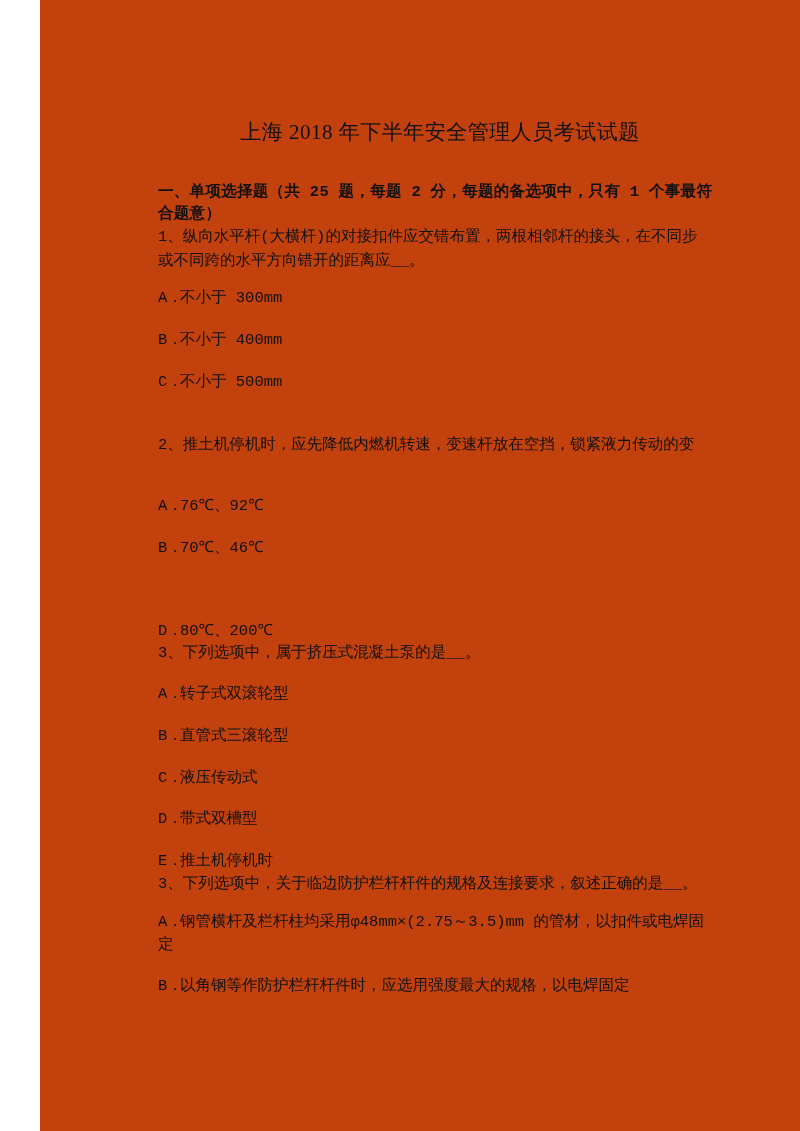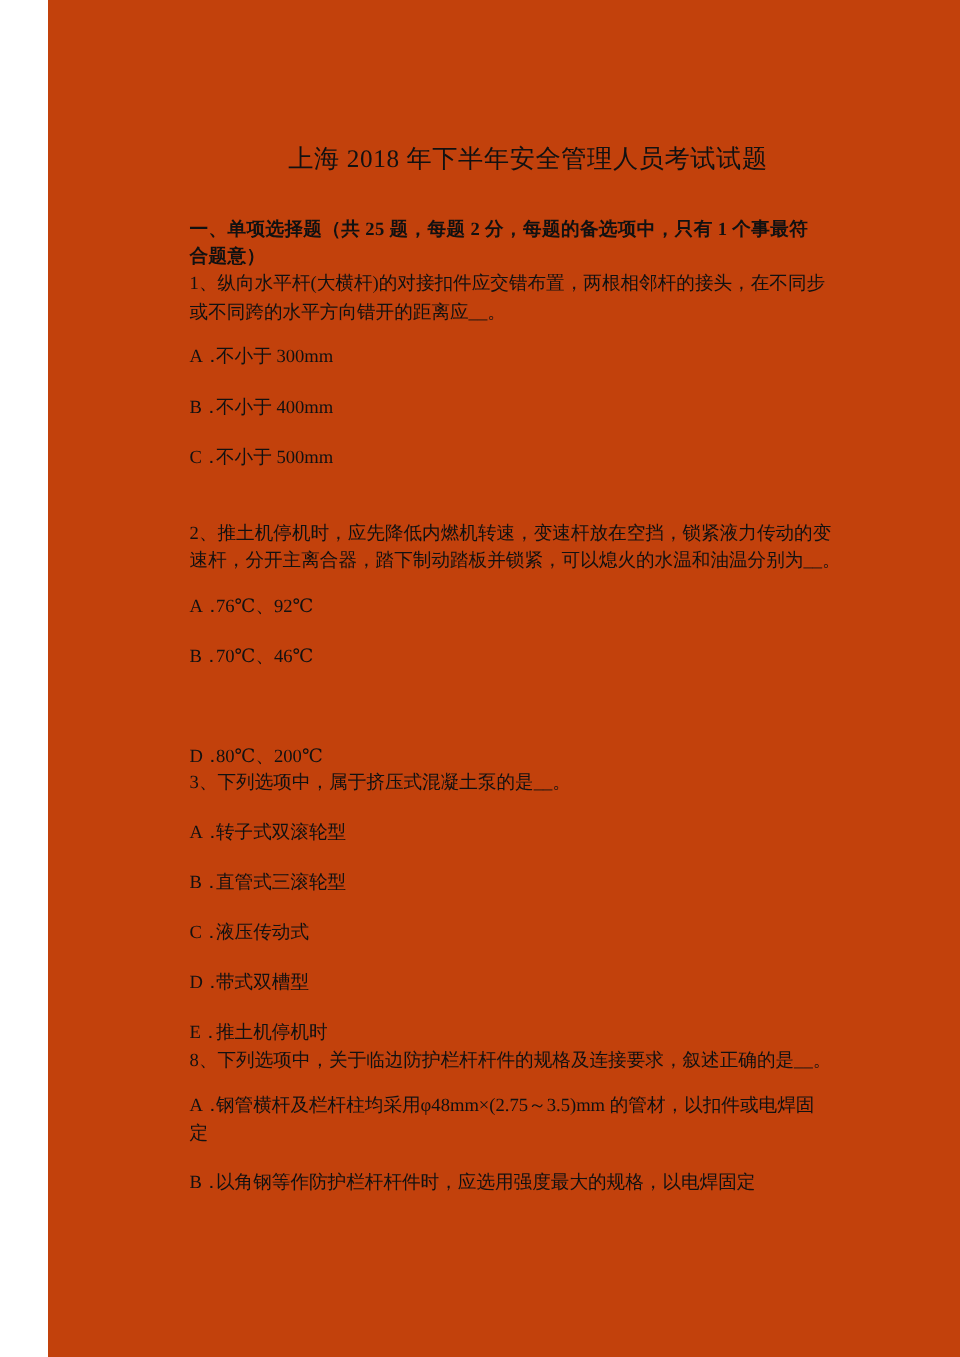--- a/index.html
+++ b/index.html
@@ -1,21 +1,21 @@
 <!DOCTYPE html>
 <html><head>
 <meta charset="utf-8">
 <style>
   html, body { margin: 0; padding: 0; background: #ffffff; }
   body { width: 800px; height: 1131px; position: relative; overflow: hidden;
          font-family: "Liberation Serif", "DejaVu Serif", serif; color: #111; }
   .page { position: absolute; left: 0; top: 0; width: 800px; height: 1131px; background: #c2410c; margin-left: 40px; }
   .title { position: absolute; left: 0; width: 800px; top: 118px; text-align: center;
            font-size: 21px; letter-spacing: 0.5px; }
-  .line { position: absolute; left: 118px; width: 580px; font-size: 15.5px; line-height: 24px; white-space: nowrap; }
+  .line { position: absolute; left: 118px; width: 580px; font-size: 15.5px; line-height: 24px; white-space: nowrap; font-family: Liberation Mono, monospace; }
   .section { font-weight: bold; letter-spacing: 0.3px; }
   .opt-label { display: inline-block; width: 22px; }
 </style>
 </head>
 <body>
 
 <div class="page">
 
   <div class="title">上海 2018 年下半年安全管理人员考试试题</div>
 
@@ -29,21 +29,20 @@
     <span class="opt-label">A．</span><span>不小于 300mm</span>
   </div>
   <div class="line" style="top:328px">
     <span class="opt-label">B．</span><span>不小于 400mm</span>
   </div>
   <div class="line" style="top:370px">
     <span class="opt-label">C．</span><span>不小于 500mm</span>
   </div>
 
   <div class="line" style="top:433px">2、推土机停机时，应先降低内燃机转速，变速杆放在空挡，锁紧液力传动的变</div>
-  <div class="line" style="top:456px">速杆，分开主离合器，踏下制动踏板并锁紧，可以熄火的水温和油温分别为__。</div>
 
   <div class="line" style="top:494px">
     <span class="opt-label">A．</span><span>76℃、92℃</span>
   </div>
   <div class="line" style="top:536px">
     <span class="opt-label">B．</span><span>70℃、46℃</span>
   </div>
   <div class="line" style="top:619px">
     <span class="opt-label">D．</span><span>80℃、200℃</span>
   </div>
@@ -59,21 +58,21 @@
   <div class="line" style="top:766px">
     <span class="opt-label">C．</span><span>液压传动式</span>
   </div>
   <div class="line" style="top:807px">
     <span class="opt-label">D．</span><span>带式双槽型</span>
   </div>
   <div class="line" style="top:849px">
     <span class="opt-label">E．</span><span>推土机停机时</span>
   </div>
 
-  <div class="line" style="top:872px">8、下列选项中，关于临边防护栏杆杆件的规格及连接要求，叙述正确的是__。</div>
+  <div class="line" style="top:872px">3、下列选项中，关于临边防护栏杆杆件的规格及连接要求，叙述正确的是__。</div>
 
   <div class="line" style="top:910px">
     <span class="opt-label">A．</span><span>钢管横杆及栏杆柱均采用φ48mm×(2.75～3.5)mm 的管材，以扣件或电焊固</span>
   </div>
   <div class="line" style="top:933px">定</div>
   <div class="line" style="top:974px">
     <span class="opt-label">B．</span><span>以角钢等作防护栏杆杆件时，应选用强度最大的规格，以电焊固定</span>
   </div>
 
 </div>

